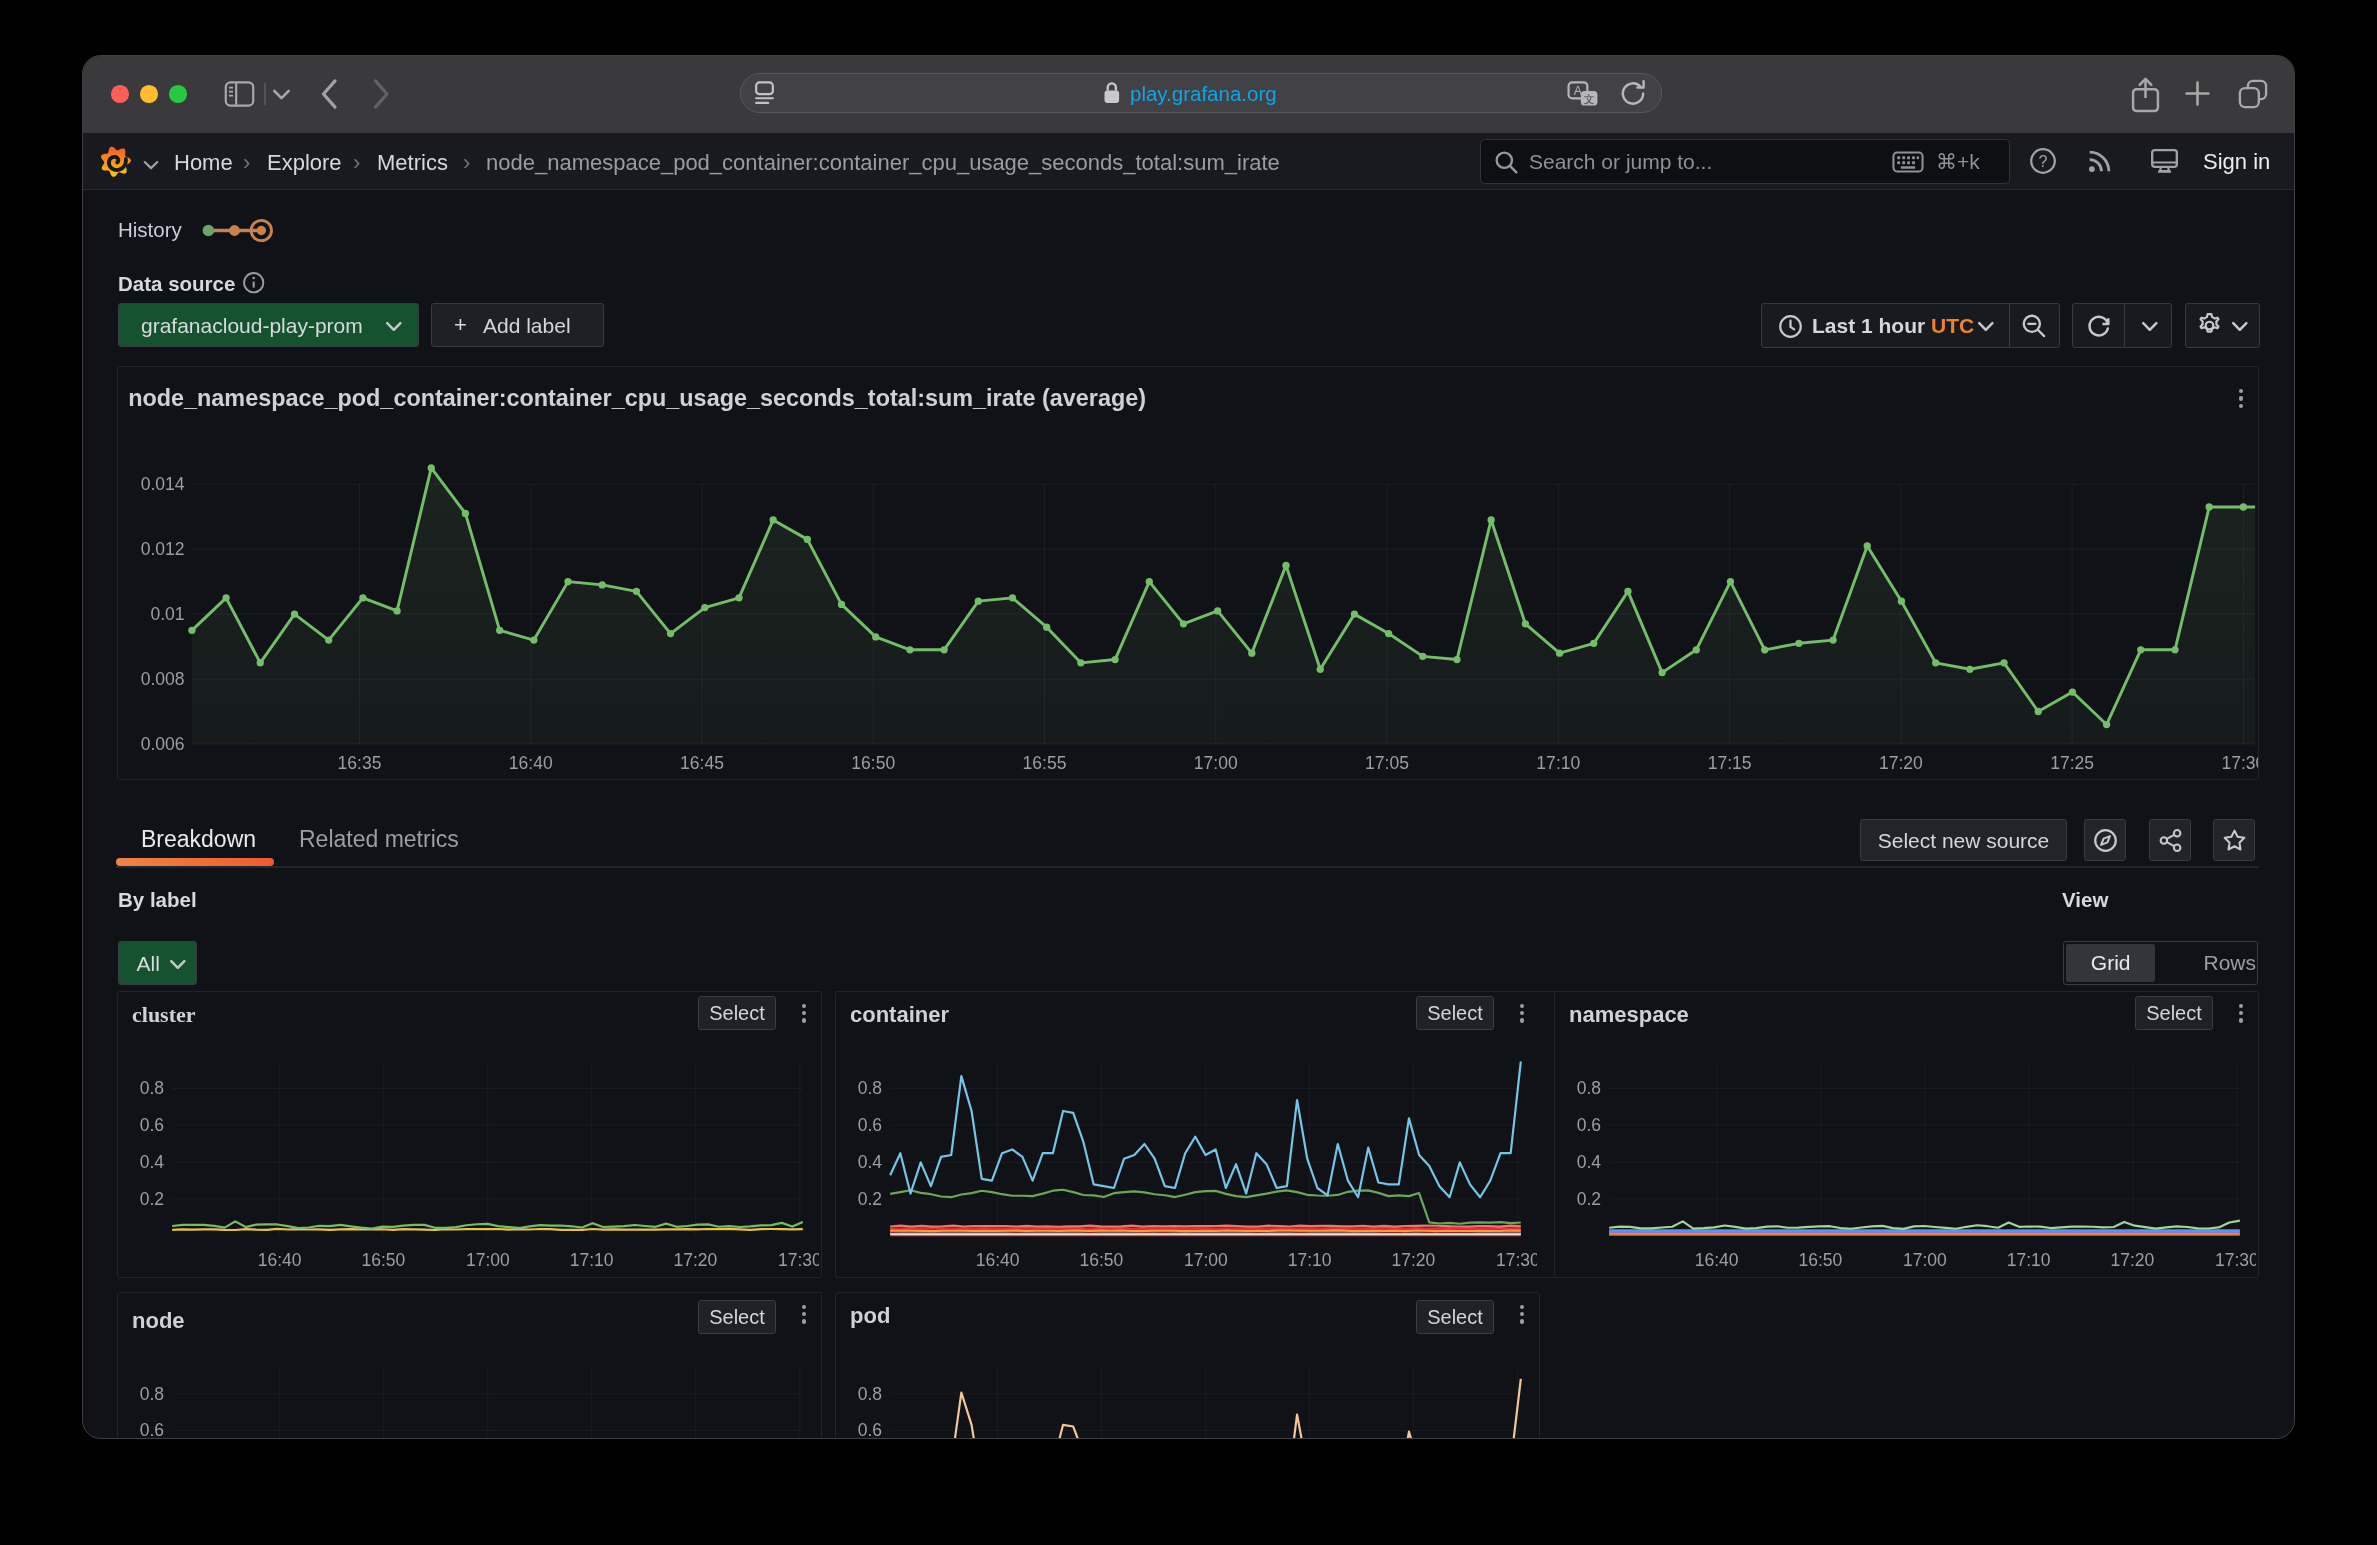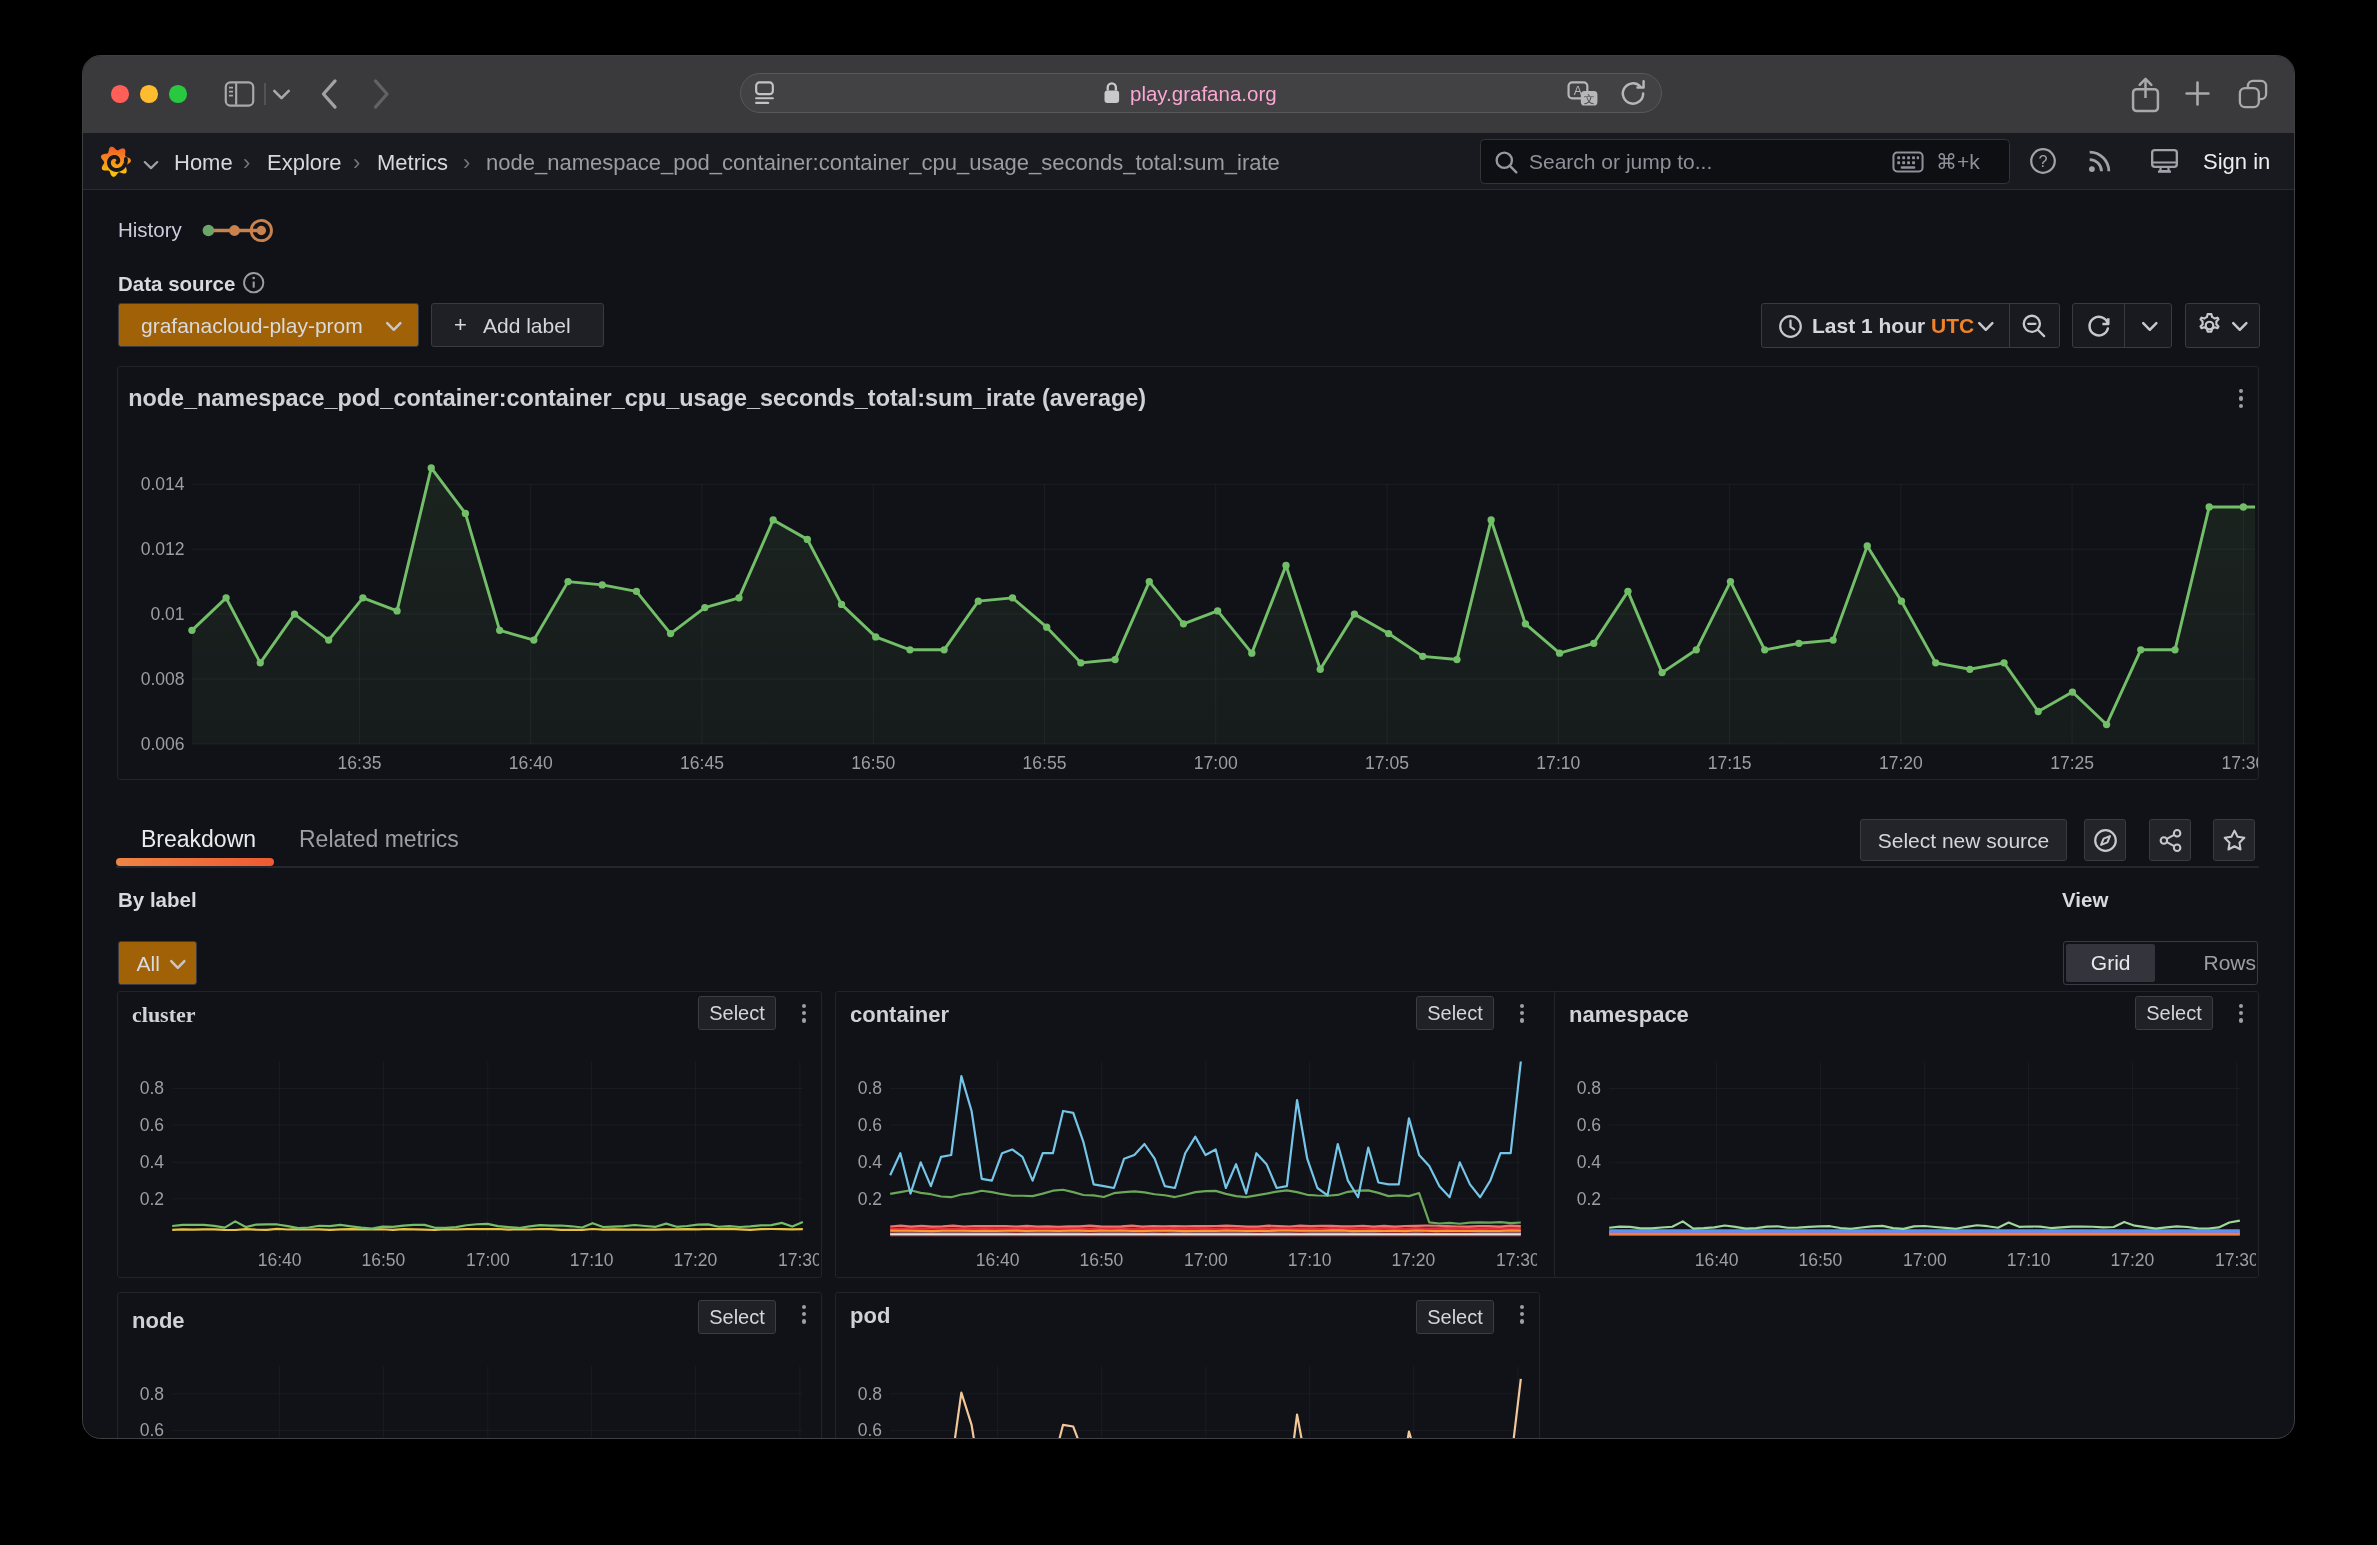--- a/index.html
+++ b/index.html
@@ -1,29 +1,29 @@
 <!DOCTYPE html>
 <html style="font-size:11.7px"><head><meta charset="utf-8"><style>
 *{margin:0;padding:0;box-sizing:border-box;}
 html,body{width:2377px;height:1546px;background:#000;font-family:"Liberation Sans",sans-serif;overflow:hidden;}
 .abs{position:absolute;}
 #win{position:absolute;left:83px;top:56px;width:2211px;height:1382px;background:#111217;border-radius:17.6px;overflow:hidden;outline:1.5px solid rgba(125,125,130,0.5);}
 #titlebar{position:absolute;left:0;top:0;width:2211px;height:77px;background:#3a393b;}
 .tl{position:absolute;top:29px;width:17.6px;height:17.6px;border-radius:50%;}
 #urlbar{position:absolute;left:657px;top:17px;width:922px;height:40px;background:#424144;border:0.7px solid #59585b;border-radius:20px;}
-.urltxt{position:absolute;top:8px;font-size:20.5px;color:#f9a8d4;white-space:nowrap;}
+.urltxt{position:absolute;top:8px;font-size:20.5px;color:#0ea5e9;white-space:nowrap;}
 #navbar{position:absolute;left:0;top:77px;width:2211px;height:57px;background:#191a1f;border-bottom:1.5px solid #2b2c31;}
 .crumb{position:absolute;top:94px;font-size:22px;font-weight:500;color:#d7d8dc;white-space:nowrap;}
 .crumbsep{color:#74757c;font-weight:400;}
 .crumblast{color:#9b9ca3;font-weight:400;}
 #searchbox{position:absolute;left:1397px;top:83px;width:530px;height:45px;background:#0e0f13;border:0.7px solid #33343b;border-radius:4.4px;}
 .navtxt{font-size:21px;color:#8e909a;}
 .signin{position:absolute;left:2120px;top:93px;font-size:22px;font-weight:500;color:#eceded;}
 .lbl{position:absolute;font-size:20.5px;font-weight:700;color:#d8d9dd;white-space:nowrap;}
-.field{position:absolute;background:#a16207;border:0.7px solid #3a3b42;border-radius:2.9px;}
+.field{position:absolute;background:#14532d;border:0.7px solid #3a3b42;border-radius:2.9px;}
 .btn{position:absolute;background:#1e2026;border:0.7px solid #3a3b42;border-radius:2.9px;color:#d5d6da;}
 .panel{position:absolute;background:#111217;border:0.7px solid #23242b;border-radius:2.9px;}
 .ptitle{position:absolute;left:10.2px;top:11.7px;font-size:23.4px;font-weight:600;color:#d0d1d5;white-space:nowrap;}
 .selectbtn{position:absolute;width:78px;height:34px;background:#202127;border:0.7px solid #3c3d44;border-radius:2.9px;color:#d4d5d9;font-size:20px;font-weight:500;text-align:center;line-height:33px;}
 .kebab{position:absolute;width:5.9px;}
 .kebab div{width:4.4px;height:4.4px;border-radius:50%;background:#9d9ea6;margin-bottom:2.9px;}
 .tick{font-size:24px;fill:#9d9ea4;font-family:"Liberation Sans",sans-serif;}
 </style></head><body>
 <div id="win">
 

